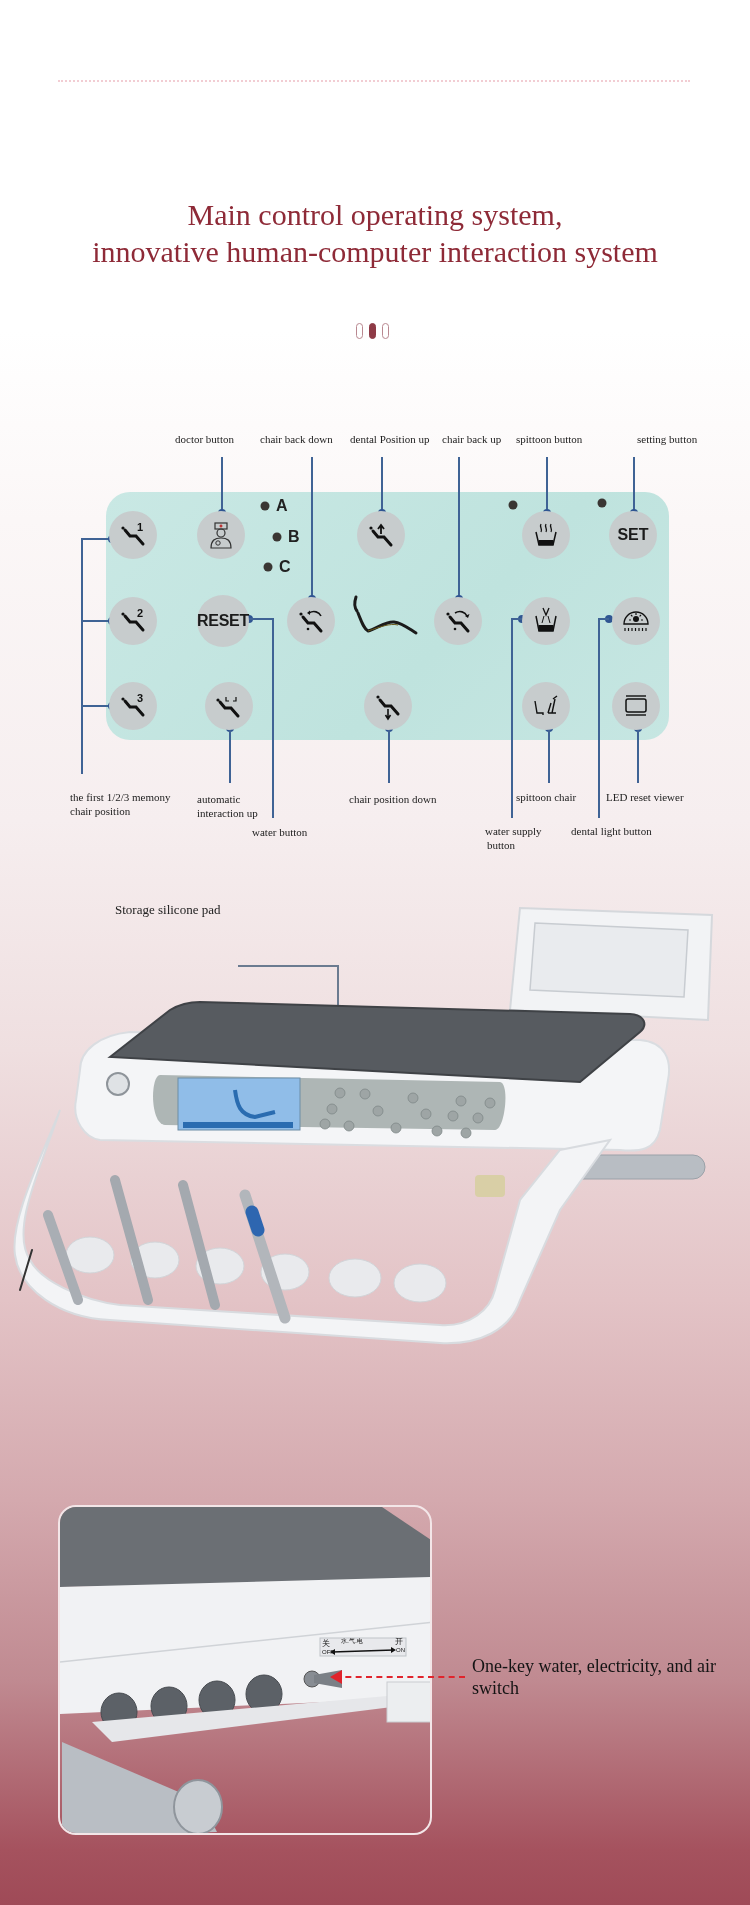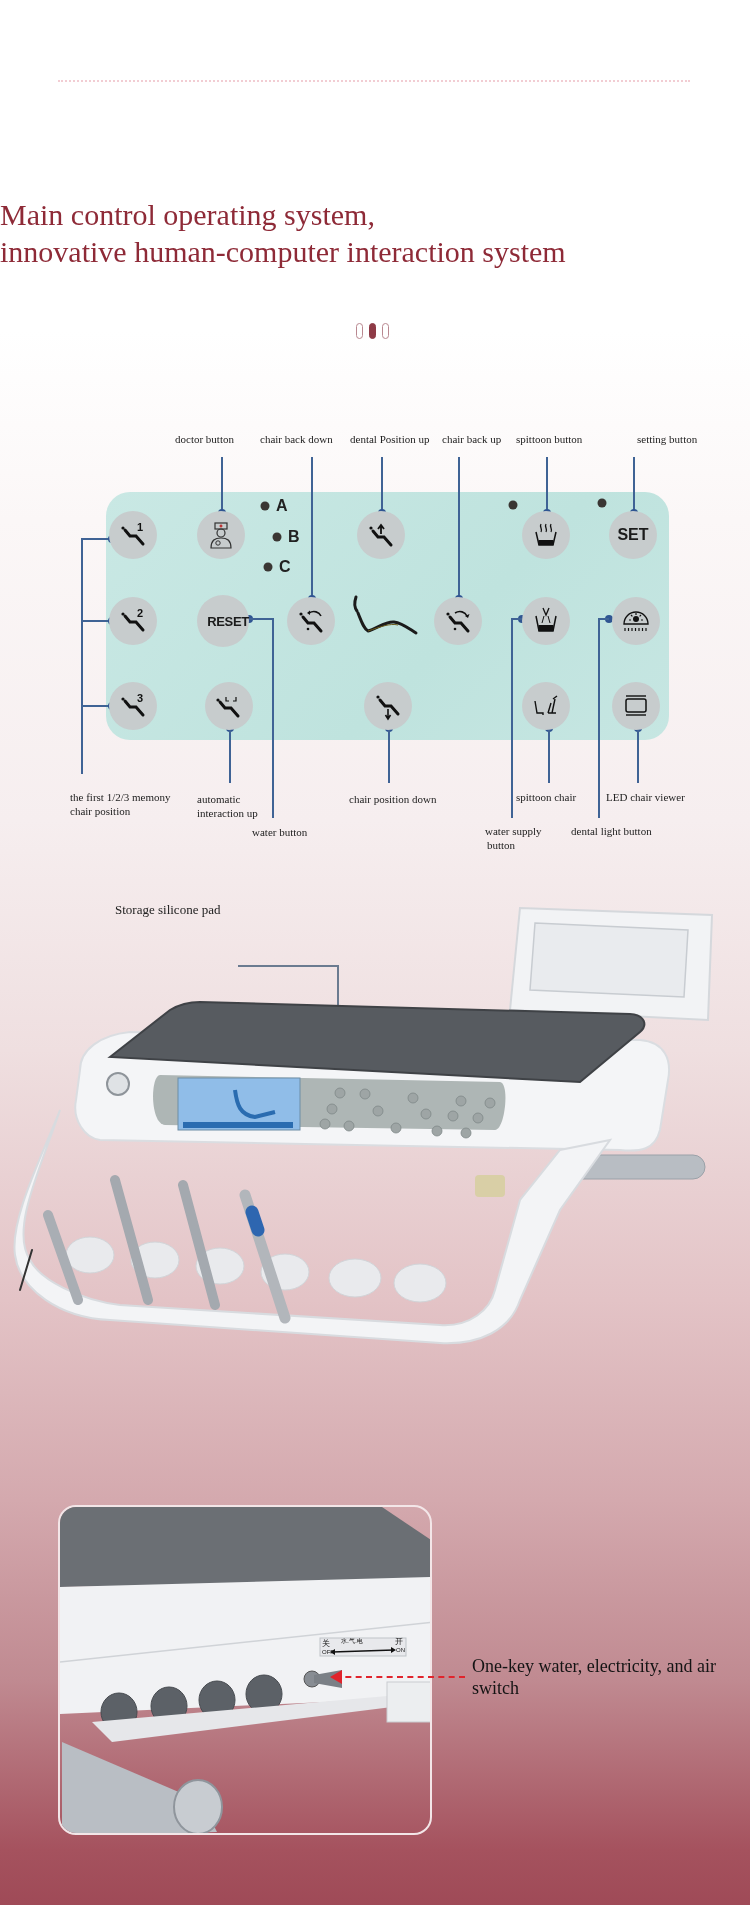--- a/index.html
+++ b/index.html
@@ -16,21 +16,21 @@
     color: #222;
   }
   .abs { position: absolute; }
 
   .dotted-rule {
     left: 58px; top: 80px; width: 632px; height: 0;
     border-top: 2px dotted #f2cdd3;
   }
 
   .title {
-    left: 0; width: 750px; 
+    left: 0; width: 750px; text-align: center;
     color: #8e2a37; font-size: 30px; line-height: 36px;
     font-family: "Liberation Serif", serif;
   }
 
   .dots { top: 323px; left: 356px; display: flex; gap: 6px; }
   .dot {
     width: 7px; height: 16px; border-radius: 4px;
     border: 1px solid #b98890; background: #fff;
   }
   .dot.active { background: #8e3a46; border-color: #8e3a46; }
@@ -42,21 +42,21 @@
     border-radius: 24px;
   }
   .btn {
     width: 48px; height: 48px; border-radius: 50%;
     background: #c7cccd;
     display: flex; align-items: center; justify-content: center;
     color: #1b1b1b; font-family: "Liberation Sans", sans-serif;
     font-weight: bold; font-size: 16px;
     transform: translate(-50%, -50%);
   }
-  .btn.text-sm { font-size: 13px; letter-spacing: -0.3px; justify-content: flex-end; }
+  .btn.text-sm { font-size: 16px; letter-spacing: -0.3px; }
   .btn svg { width: 34px; height: 34px; }
 
   .led { width: 9px; height: 9px; border-radius: 50%; background: #3a3633; transform: translate(-50%,-50%); }
   .led-label { font-family: "Liberation Sans", sans-serif; font-weight: bold; font-size: 16px; color: #222; transform: translateY(-50%); }
 
   .callout-label {
     font-size: 11px; color: #222; white-space: nowrap;
     font-family: "Liberation Serif", serif; line-height: 14px;
   }
   .vline { width: 1.5px; background: #3f6395; }
@@ -291,21 +291,21 @@
   </svg>
 </div>
 
 <div class="abs callout-label" style="left:70px;top:790px">the first 1/2/3 memony</div>
 <div class="abs callout-label" style="left:70px;top:804px">chair position</div>
 <div class="abs callout-label" style="left:197px;top:792px">automatic</div>
 <div class="abs callout-label" style="left:197px;top:806px">interaction up</div>
 <div class="abs callout-label" style="left:252px;top:825px">water button</div>
 <div class="abs callout-label" style="left:349px;top:792px">chair position down</div>
 <div class="abs callout-label" style="left:516px;top:790px">spittoon chair</div>
-<div class="abs callout-label" style="left:606px;top:790px">LED chair viewer</div>
+<div class="abs callout-label" style="left:606px;top:790px">LED reset viewer</div>
 <div class="abs callout-label" style="left:485px;top:824px">water supply</div>
 <div class="abs callout-label" style="left:487px;top:838px">button</div>
 <div class="abs callout-label" style="left:571px;top:824px">dental light button</div>
 
 <div class="abs device-label" style="left:115px;top:902px">Storage silicone pad</div>
 <div class="abs gline" style="left:238px;top:965px;width:100px;height:1.5px"></div>
 <div class="abs gline" style="left:337px;top:965px;width:1.5px;height:50px"></div>
 
 <svg class="abs" style="left:0;top:900px" width="750" height="450" viewBox="0 900 750 450">
 

